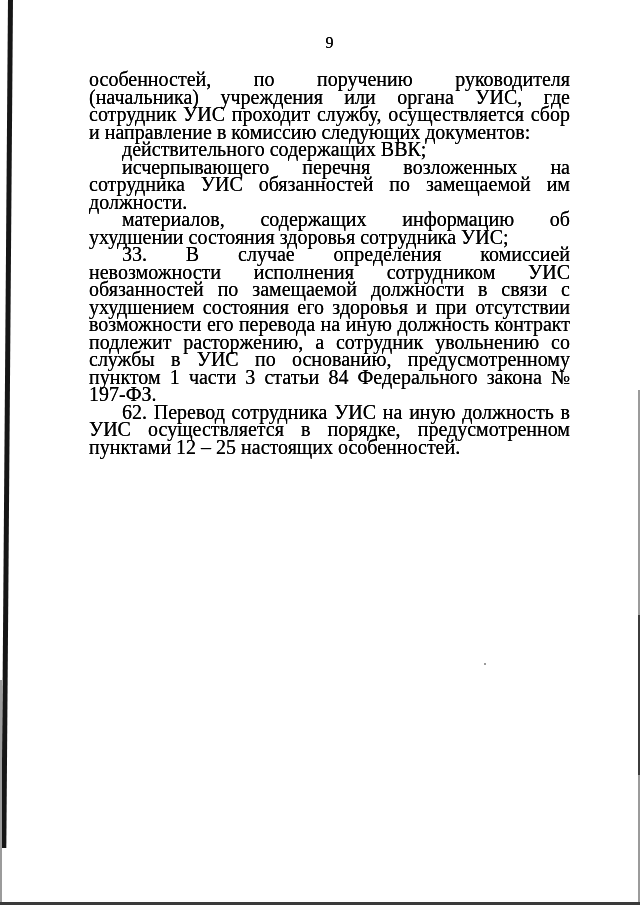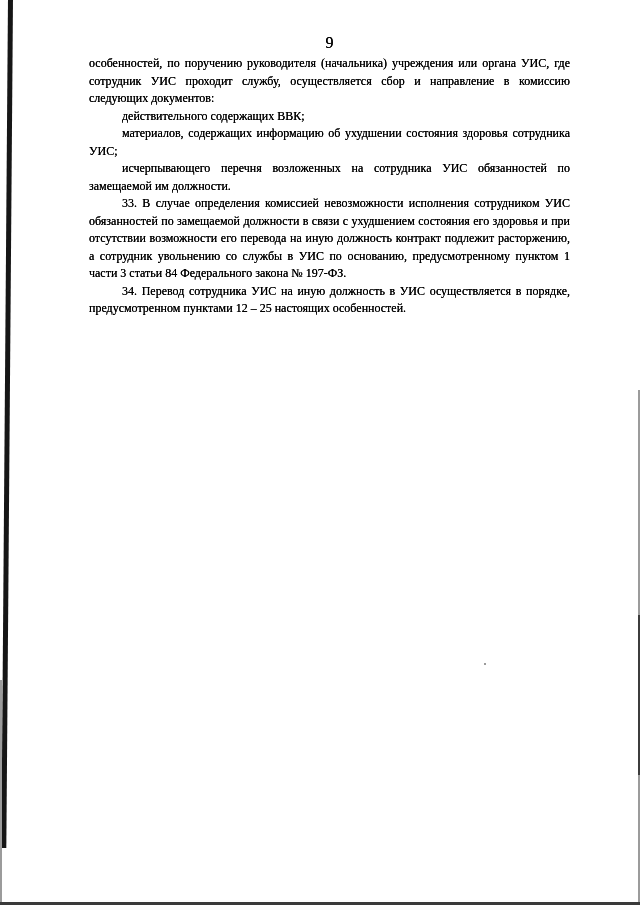--- a/index.html
+++ b/index.html
@@ -23,22 +23,22 @@
   
   .page-number{
     position:absolute;
     left:89px;top:34px;width:481px;
     text-align:center;
     font-size:16px;line-height:18px;
     text-shadow:0 0 .4px var(--text);
   }
   .content{
     position:absolute;
-    left:89px;top:55px;width:481px;
-    font-size:12px;line-height:17.5px;
+    left:89px;top:71px;width:481px;
+    font-size:20px;line-height:17.5px;
     text-align:justify;
     text-shadow:0 0 .4px var(--text);
     font-family:Liberation Serif, serif;
   }
   .content p{text-indent:33px;}
   .content p.no-indent{text-indent:0;}
   
   .scan-left-bar{
     position:absolute;left:8px;top:-2px;width:4.5px;height:850px;
     background:var(--scan-bar);
@@ -73,17 +73,17 @@
 <div class="scan-right-edge"></div>
 <div class="scan-right-edge-dark"></div>
 <div class="scan-bottom-line"></div>
 <div class="scan-speck"></div>
 
 <div class="page-number">9</div>
 
 <div class="content">
   <p class="no-indent">особенностей, по поручению руководителя (начальника) учреждения или органа УИС, где сотрудник УИС проходит службу, осуществляется сбор и направление в комиссию следующих документов:</p>
   <p>действительного содержащих ВВК;</p>
+  <p>исчерпывающего перечня возложенных на сотрудника УИС обязанностей по замещаемой им должности.</p>
   <p>материалов, содержащих информацию об ухудшении состояния здоровья сотрудника УИС;</p>
-  <p>исчерпывающего перечня возложенных на сотрудника УИС обязанностей по замещаемой им должности.</p>
   <p>33. В случае определения комиссией невозможности исполнения сотрудником УИС обязанностей по замещаемой должности в связи с ухудшением состояния его здоровья и при отсутствии возможности его перевода на иную должность контракт подлежит расторжению, а сотрудник увольнению со службы в УИС по основанию, предусмотренному пунктом 1 части 3 статьи 84 Федерального закона № 197-ФЗ.</p>
-  <p>34. Перевод сотрудника УИС на иную должность в УИС осуществляется в порядке, предусмотренном пунктами 12 – 25 настоящих особенностей.</p>
+  <p>62. Перевод сотрудника УИС на иную должность в УИС осуществляется в порядке, предусмотренном пунктами 12 – 25 настоящих особенностей.</p>
 </div>
 
 </body></html>

